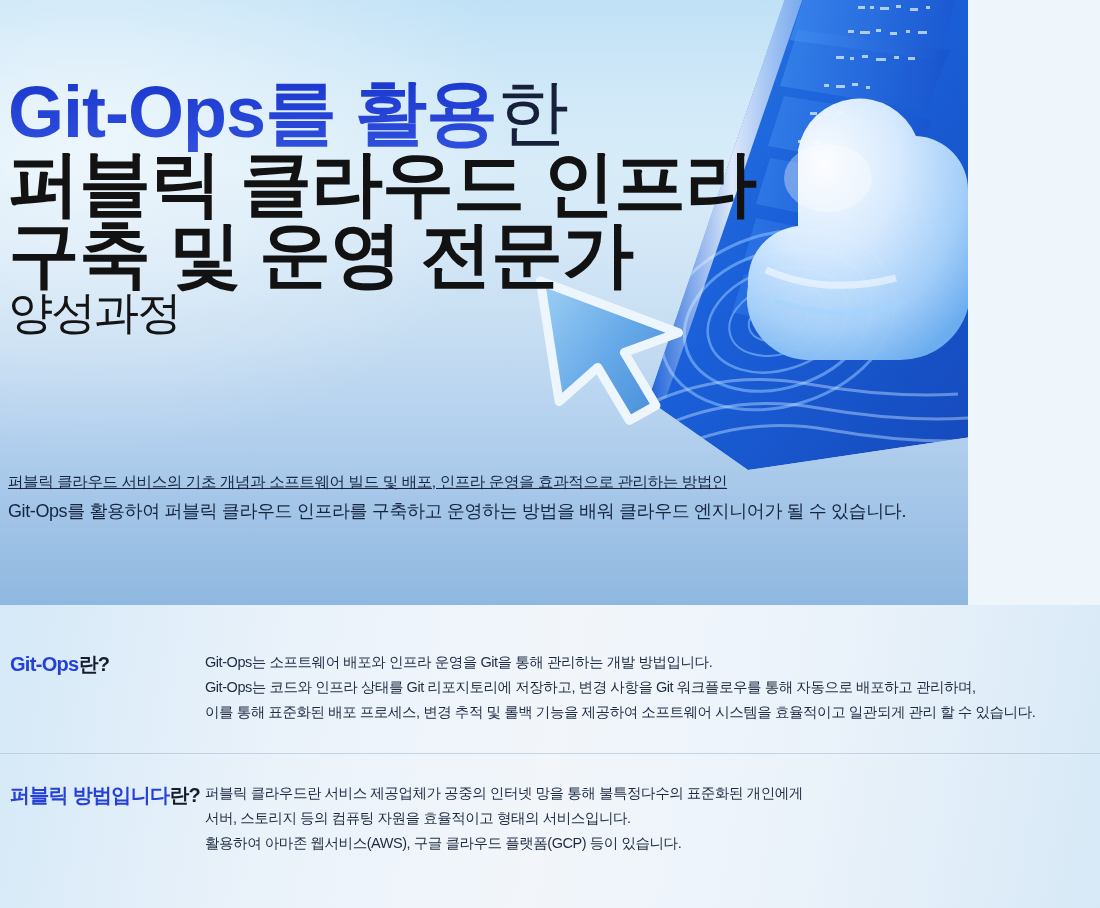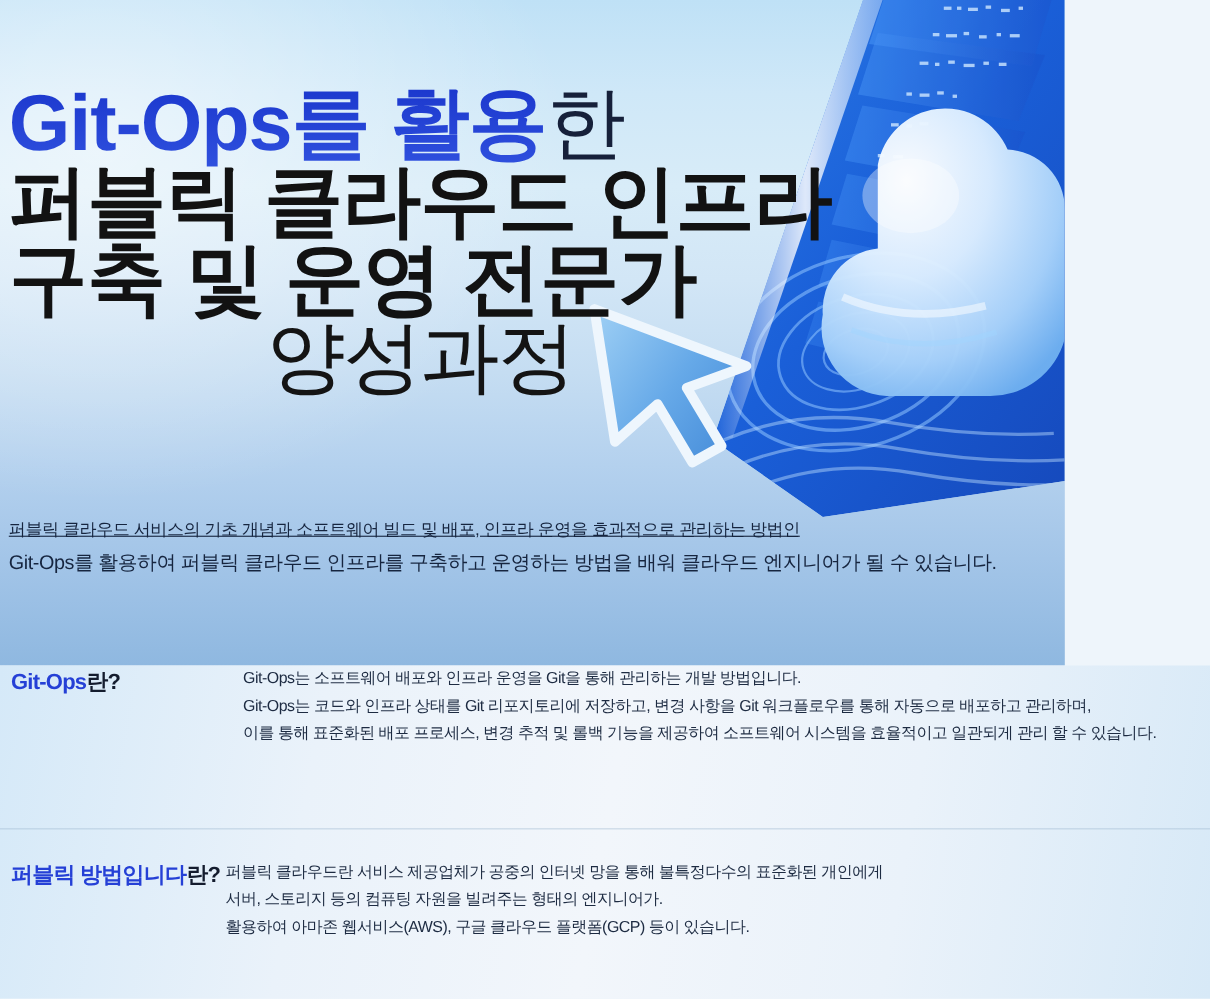--- a/index.html
+++ b/index.html
@@ -28,40 +28,40 @@
 
   
   .art { position:absolute; right:0; top:0; width:470px; height:470px; overflow:hidden; }
   .art svg { display:block; width:470px; height:470px; }
 
   
   .headline { position:absolute; left:8px; top:78px; }
   .hl-line { display:block; white-space:nowrap; line-height:.96; letter-spacing:-1px; }
   .hl1 { font-size:72px; font-weight:800; margin-bottom:2px; }
   .hl2, .hl3 { font-size:72px; font-weight:800; color:#121212; margin-bottom:2px; }
-  .hl4 { font-size:72px; font-weight:300; color:#141414; letter-spacing:-2px;text-align:center; }
+  .hl4 { font-size:45px; font-weight:300; color:#141414; letter-spacing:-2px; }
   .accent {
     background:linear-gradient(180deg,#1a36cc 0%,#2f50de 100%);
     -webkit-background-clip:text; background-clip:text;
     -webkit-text-fill-color:transparent; color:#1f3bd0;
   }
   .navy { color:#16203a; font-weight:400; }
 
   .subtitle { position:absolute; left:8px; top:470px; width:1080px; }
   .sub-line { display:block; white-space:nowrap; color:#16253f; }
   .sub-reg { font-size:15.5px; font-weight:400; line-height:1.55; letter-spacing:-.4px;text-decoration:underline; }
   .sub-bold { font-size:18px; font-weight:400; line-height:1.9; letter-spacing:-.4px; }
 
   
   .info {
     position:absolute; left:0; top:605px; width:1100px; height:303px;
     background:linear-gradient(100deg,#d5e9f8 0%,#eaf2fa 26%,#f2f6fb 50%,#eaf2fa 74%,#d7e9f7 100%);
   }
   .row { position:relative; display:flex; padding:0 10px; }
-  .row-gitops { height:148px;gap:16px; }
+  .row-gitops { padding-top:45px; height:148px; }
   .row-cloud  { padding-top:28px; }
   .divider {
     position:absolute; left:0; top:148px; width:1100px; height:1px;
     background:rgba(160,185,210,.55);
   }
   .row-label { width:195px; flex:0 0 195px; padding-top:1px; }
   .row-label .lbl {
     font-size:20px; font-weight:800; white-space:nowrap; letter-spacing:-.7px;
   }
   .lbl-accent { color:#2540d6; }
@@ -218,19 +218,19 @@
         <span class="body-line">이를 통해 표준화된 배포 프로세스, 변경 추적 및 롤백 기능을 제공하여 소프트웨어 시스템을 효율적이고 일관되게 관리 할 수 있습니다.</span>
       </div>
     </div>
 
     <div class="row row-cloud">
       <div class="row-label">
         <span class="lbl"><span class="lbl-accent">퍼블릭 방법입니다</span><span class="lbl-suffix">란?</span></span>
       </div>
       <div class="row-body">
         <span class="body-line">퍼블릭 클라우드란 서비스 제공업체가 공중의 인터넷 망을 통해 불특정다수의 표준화된 개인에게</span>
-        <span class="body-line">서버, 스토리지 등의 컴퓨팅 자원을 빌려주는 형태의 엔지니어가.</span>
+        <span class="body-line">서버, 스토리지 등의 컴퓨팅 자원을 효율적이고 형태의 서비스입니다.</span>
         <span class="body-line">활용하여 아마존 웹서비스(AWS), 구글 클라우드 플랫폼(GCP) 등이 있습니다.</span>
       </div>
     </div>
   </section>
 
 </div>
 
 </body></html>

